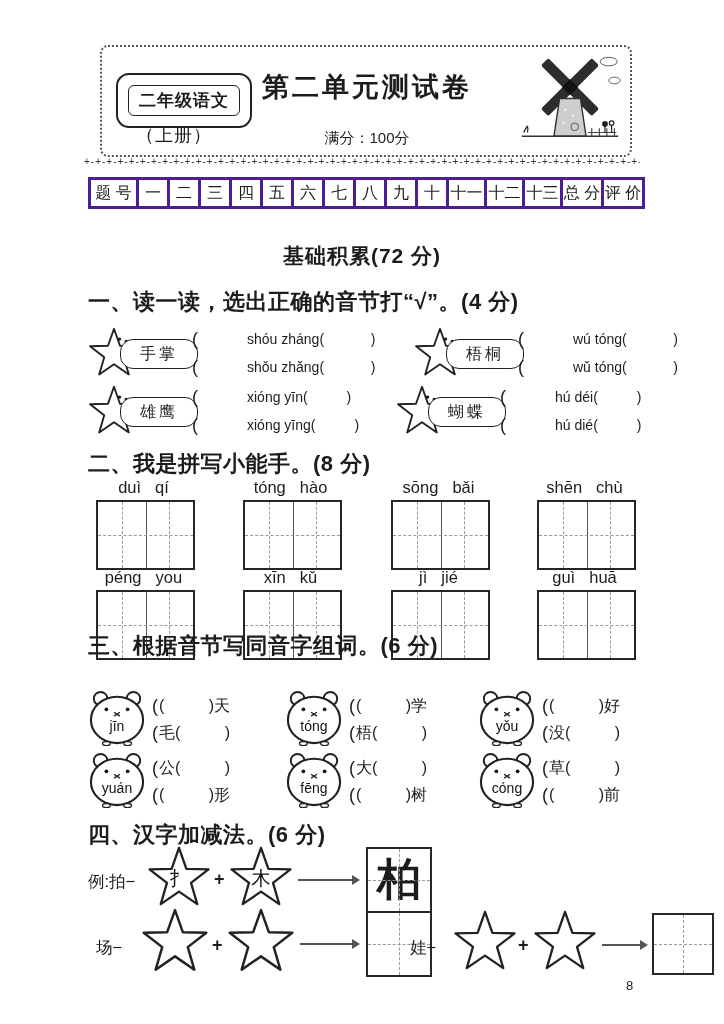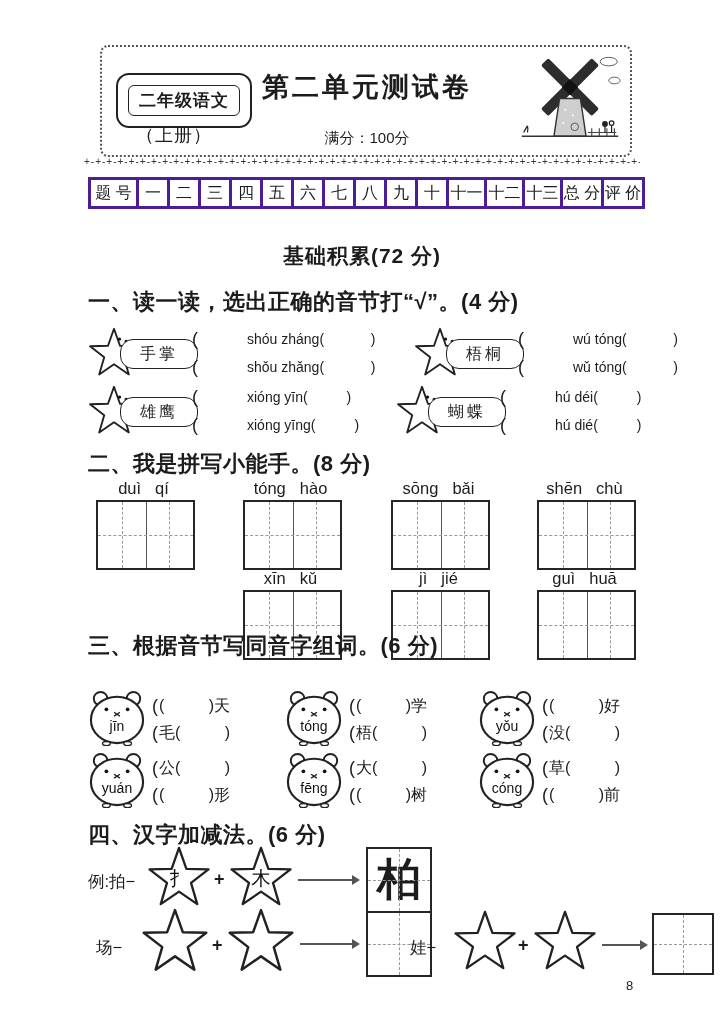--- a/index.html
+++ b/index.html
@@ -45,21 +45,21 @@
   .opt-text{white-space:pre;font-size:14px;margin-left:48px;}
   .ol1{top:0;}  .ol2{top:28px;}
   .gline{position:absolute;}
   .mid-v{top:0;bottom:0;left:50%;width:0;border-left:1px solid #555;}
   .dash-h{left:0;right:0;top:50%;height:0;border-top:1px dashed #999;}
   .dash-v25{top:0;bottom:0;left:25%;width:0;border-left:1px dashed #999;}
   .dash-v75{top:0;bottom:0;left:75%;width:0;border-left:1px dashed #999;}
   .dash-vc{top:0;bottom:0;left:50%;width:0;border-left:1px dashed #999;}
 
   .q2-block{position:absolute;width:95px;}
-  .q2-label{height:20px;display:flex;justify-content:center;gap:14px;font-size:16.5px;align-items:center;}
+  .q2-label{height:20px;display:flex;justify-content:center;gap:14px;font-size:16.5px;}
   .q2-grid{position:relative;margin-top:2px;width:95px;height:66px;border:2px solid #262626;background:#fff;}
 
   
   .q3-item{position:absolute;width:195px;height:60px;}
   .q3-item .hamster{position:absolute;left:0;top:0;}
   .q3-line{position:absolute;left:64px;height:26px;display:flex;align-items:center;}
   .q3-line .brace{font-size:18px;margin-right:1px;}
   .q3-text{white-space:pre;font-size:16px;}
   .q3l1{top:3px;} .q3l2{top:30px;}
 
@@ -272,20 +272,32 @@
       <span>bǎi</span>
     </div>
     <div class="q2-grid">
       <div class="gline mid-v"></div>
         <div class="gline dash-h"></div>
         <div class="gline dash-v25"></div>
         <div class="gline dash-v75"></div>
     </div>
   </div>
 
+  <div class="q2-block" style="left:96px;top:568px">
+    <div class="q2-label">
+      <span>péng</span>
+      <span>you</span>
+    </div>
+    <div class="q2-grid">
+      <div class="gline mid-v"></div>
+        <div class="gline dash-h"></div>
+        <div class="gline dash-v25"></div>
+        <div class="gline dash-v75"></div>
+    </div>
+  </div>
   <div class="q2-block" style="left:243px;top:568px">
     <div class="q2-label">
       <span>xīn</span>
       <span>kǔ</span>
     </div>
     <div class="q2-grid">
       <div class="gline mid-v"></div>
         <div class="gline dash-h"></div>
         <div class="gline dash-v25"></div>
         <div class="gline dash-v75"></div>

